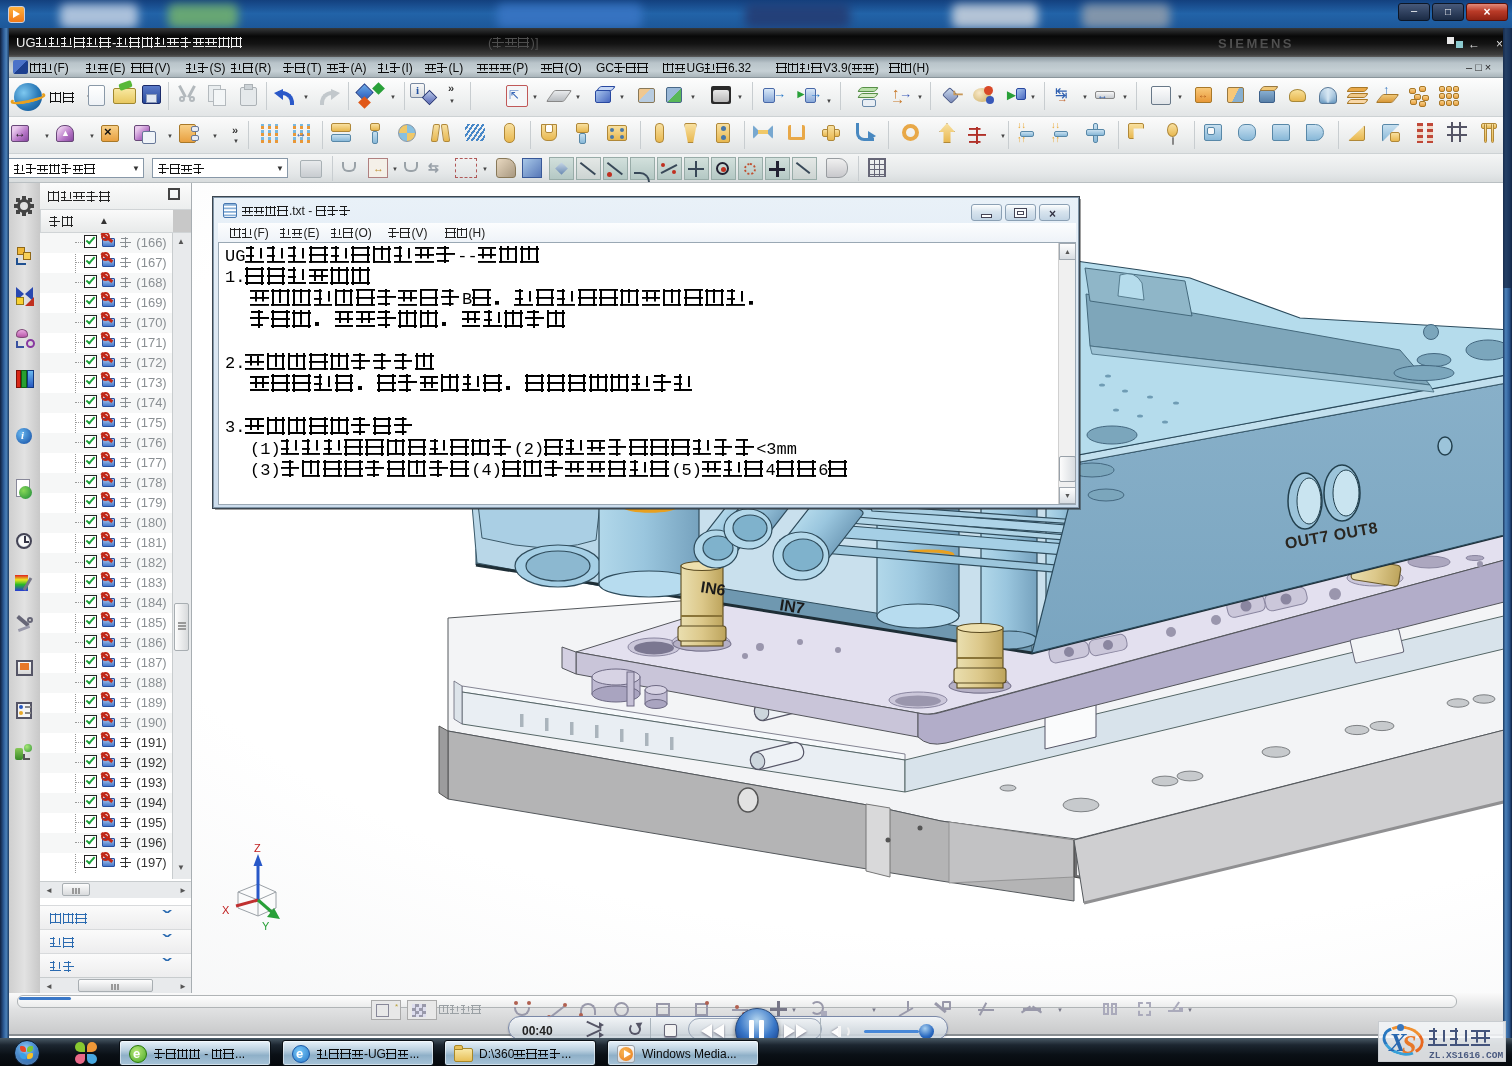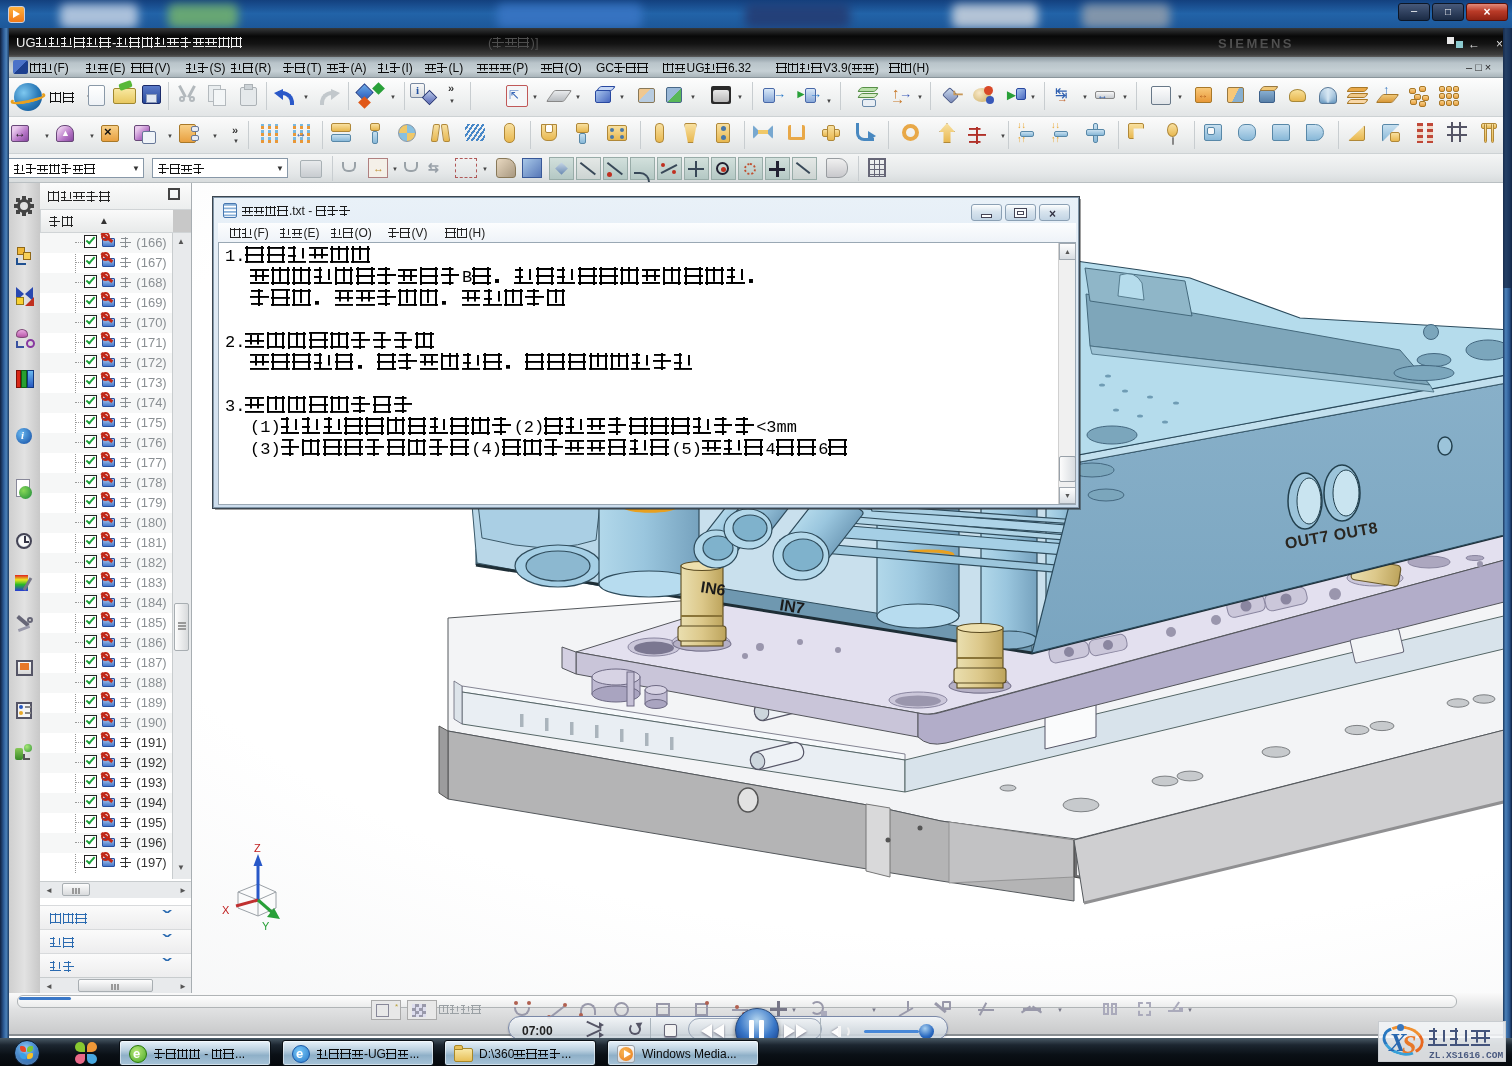--- a/index.html
+++ b/index.html
@@ -1038,20 +1038,21 @@
     </div>
 <div class="ab" style="left:4px;top:25px;width:858px;height:19px;background:linear-gradient(#fcfdfe,#eef3f8)">
 <span class="ab" style="left:12px;top:3px;font-size:12px;color:#222"><i class="g g1"></i><i class="g g4"></i>(F)</span>
 <span class="ab" style="left:62px;top:3px;font-size:12px;color:#222"><i class="g g4"></i><i class="g g3"></i>(E)</span>
 <span class="ab" style="left:113px;top:3px;font-size:12px;color:#222"><i class="g g4"></i><i class="g g0"></i>(O)</span>
 <span class="ab" style="left:170px;top:3px;font-size:12px;color:#222"><i class="g g2"></i><i class="g g0"></i>(V)</span>
 <span class="ab" style="left:227px;top:3px;font-size:12px;color:#222"><i class="g g0"></i><i class="g g1"></i>(H)</span>
 </div>
 <div class="ab" style="left:4px;top:44px;width:858px;height:263px;background:#fff;border:1px solid #9aa8b4">
 <div class="np ab" style="left:6px;top:3px;width:826px;font-family:&quot;Liberation Mono&quot;,monospace;font-size:17px;line-height:21.4px;color:#000;white-space:nowrap;overflow:hidden">
+<div style="height:21.4px;padding-left:0px">UG<i class="g g4"></i><i class="g g4"></i><i class="g g4"></i><i class="g g0"></i><i class="g g4"></i><i class="g g0"></i><i class="g g1"></i><i class="g g4"></i><i class="g g3"></i><i class="g g2"></i>--<i class="g g3"></i><i class="g g1"></i><i class="g g1"></i></div>
 <div style="height:21.4px;padding-left:0px">1.<i class="g g0"></i><i class="g g0"></i><i class="g g4"></i><i class="g g3"></i><i class="g g1"></i><i class="g g1"></i></div>
 <div style="height:21.4px;padding-left:25px"><i class="g g3"></i><i class="g g1"></i><i class="g g1"></i><i class="g g4"></i><i class="g g1"></i><i class="g g0"></i><i class="g g2"></i><i class="g g3"></i><i class="g g0"></i><i class="g g2"></i>B<i class="g g0"></i><i class="g gp"></i><i class="g g4"></i><i class="g g0"></i><i class="g g4"></i><i class="g g0"></i><i class="g g0"></i><i class="g g1"></i><i class="g g3"></i><i class="g g1"></i><i class="g g0"></i><i class="g g1"></i><i class="g g4"></i><i class="g gp"></i></div>
 <div style="height:21.4px;padding-left:25px"><i class="g g2"></i><i class="g g0"></i><i class="g g1"></i><i class="g gp"></i><i class="g g3"></i><i class="g g3"></i><i class="g g2"></i><i class="g g1"></i><i class="g g1"></i><i class="g gp"></i><i class="g g3"></i><i class="g g4"></i><i class="g g1"></i><i class="g g2"></i><i class="g g1"></i></div>
 <div style="height:21.4px;padding-left:0px"></div>
 <div style="height:21.4px;padding-left:0px">2.<i class="g g3"></i><i class="g g1"></i><i class="g g1"></i><i class="g g0"></i><i class="g g1"></i><i class="g g2"></i><i class="g g2"></i><i class="g g2"></i><i class="g g1"></i></div>
 <div style="height:21.4px;padding-left:25px"><i class="g g3"></i><i class="g g0"></i><i class="g g0"></i><i class="g g4"></i><i class="g g0"></i><i class="g gp"></i><i class="g g0"></i><i class="g g2"></i><i class="g g3"></i><i class="g g1"></i><i class="g g4"></i><i class="g g0"></i><i class="g gp"></i><i class="g g0"></i><i class="g g0"></i><i class="g g0"></i><i class="g g1"></i><i class="g g1"></i><i class="g g4"></i><i class="g g2"></i><i class="g g4"></i></div>
 <div style="height:21.4px;padding-left:0px"></div>
 <div style="height:21.4px;padding-left:0px">3.<i class="g g3"></i><i class="g g1"></i><i class="g g1"></i><i class="g g0"></i><i class="g g1"></i><i class="g g2"></i><i class="g g0"></i><i class="g g2"></i></div>
 <div style="height:21.4px;padding-left:25px">(1)<i class="g g4"></i><i class="g g4"></i><i class="g g4"></i><i class="g g0"></i><i class="g g0"></i><i class="g g1"></i><i class="g g0"></i><i class="g g4"></i><i class="g g0"></i><i class="g g1"></i><i class="g g2"></i>(2)<i class="g g0"></i><i class="g g4"></i><i class="g g3"></i><i class="g g2"></i><i class="g g0"></i><i class="g g0"></i><i class="g g0"></i><i class="g g4"></i><i class="g g2"></i><i class="g g2"></i>&lt;3mm</div>
 <div style="height:21.4px;padding-left:25px">(3)<i class="g g2"></i><i class="g g1"></i><i class="g g0"></i><i class="g g0"></i><i class="g g2"></i><i class="g g0"></i><i class="g g1"></i><i class="g g2"></i><i class="g g0"></i>(4)<i class="g g0"></i><i class="g g1"></i><i class="g g2"></i><i class="g g3"></i><i class="g g3"></i><i class="g g0"></i><i class="g g4"></i><i class="g g0"></i>(5)<i class="g g3"></i><i class="g g4"></i><i class="g g0"></i>4<i class="g g0"></i><i class="g g0"></i>6<i class="g g0"></i></div>
@@ -1141,21 +1142,21 @@
       <span style="position:absolute;left:12px;top:8px;width:4px;height:4px;background:#aab"></span>
     </div>
 <div class="ab" style="left:745px;top:14px;font-size:6px;color:#778">▼</div>
 <div class="ab" style="left:782px;top:14px;font-size:6px;color:#778">▼</div>
 <div class="ab" style="left:862px;top:14px;font-size:6px;color:#778">▼</div>
 <div class="ab" style="left:1048px;top:14px;font-size:6px;color:#778">▼</div>
 <div class="ab" style="left:1178px;top:14px;font-size:6px;color:#778">▼</div>
 </div>
 <div class="ab" style="left:508px;top:1016px;width:440px;height:24px;background:linear-gradient(rgba(244,247,250,.9),rgba(198,208,216,.88));border:1px solid #7a88a8;border-radius:12px;box-shadow:0 1px 2px rgba(0,0,0,.2)"></div>
 <div class="ab" style="left:688px;top:1018px;width:134px;height:22px;border:1px solid #9aa6b8;border-radius:11px"></div>
-<div class="ab" style="left:522px;top:1024px;font-size:12px;color:#222;font-weight:bold">07:00</div>
+<div class="ab" style="left:522px;top:1024px;font-size:12px;color:#222;font-weight:bold">00:40</div>
 <div class="ab" style="left:586px;top:1022px;width:18px;height:16px">
     <span style="position:absolute;left:0;top:2px;width:16px;height:2px;background:#556;transform:rotate(25deg)"></span>
     <span style="position:absolute;left:0;top:10px;width:16px;height:2px;background:#556;transform:rotate(-25deg)"></span>
     <span class="tri" style="left:13px;top:0px;border-left:5px solid #556;border-top:3px solid transparent;border-bottom:3px solid transparent"></span>
     <span class="tri" style="left:13px;top:10px;border-left:5px solid #556;border-top:3px solid transparent;border-bottom:3px solid transparent"></span>
   </div>
 <div class="ab" style="left:628px;top:1022px;width:16px;height:16px">
     <span style="position:absolute;left:1px;top:1px;width:12px;height:12px;border:2.5px solid #556;border-radius:50%;border-top-color:transparent"></span>
     <span class="tri" style="left:9px;top:-1px;border-left:6px solid #556;border-top:3px solid transparent;border-bottom:4px solid transparent;transform:rotate(-30deg)"></span>
   </div>

